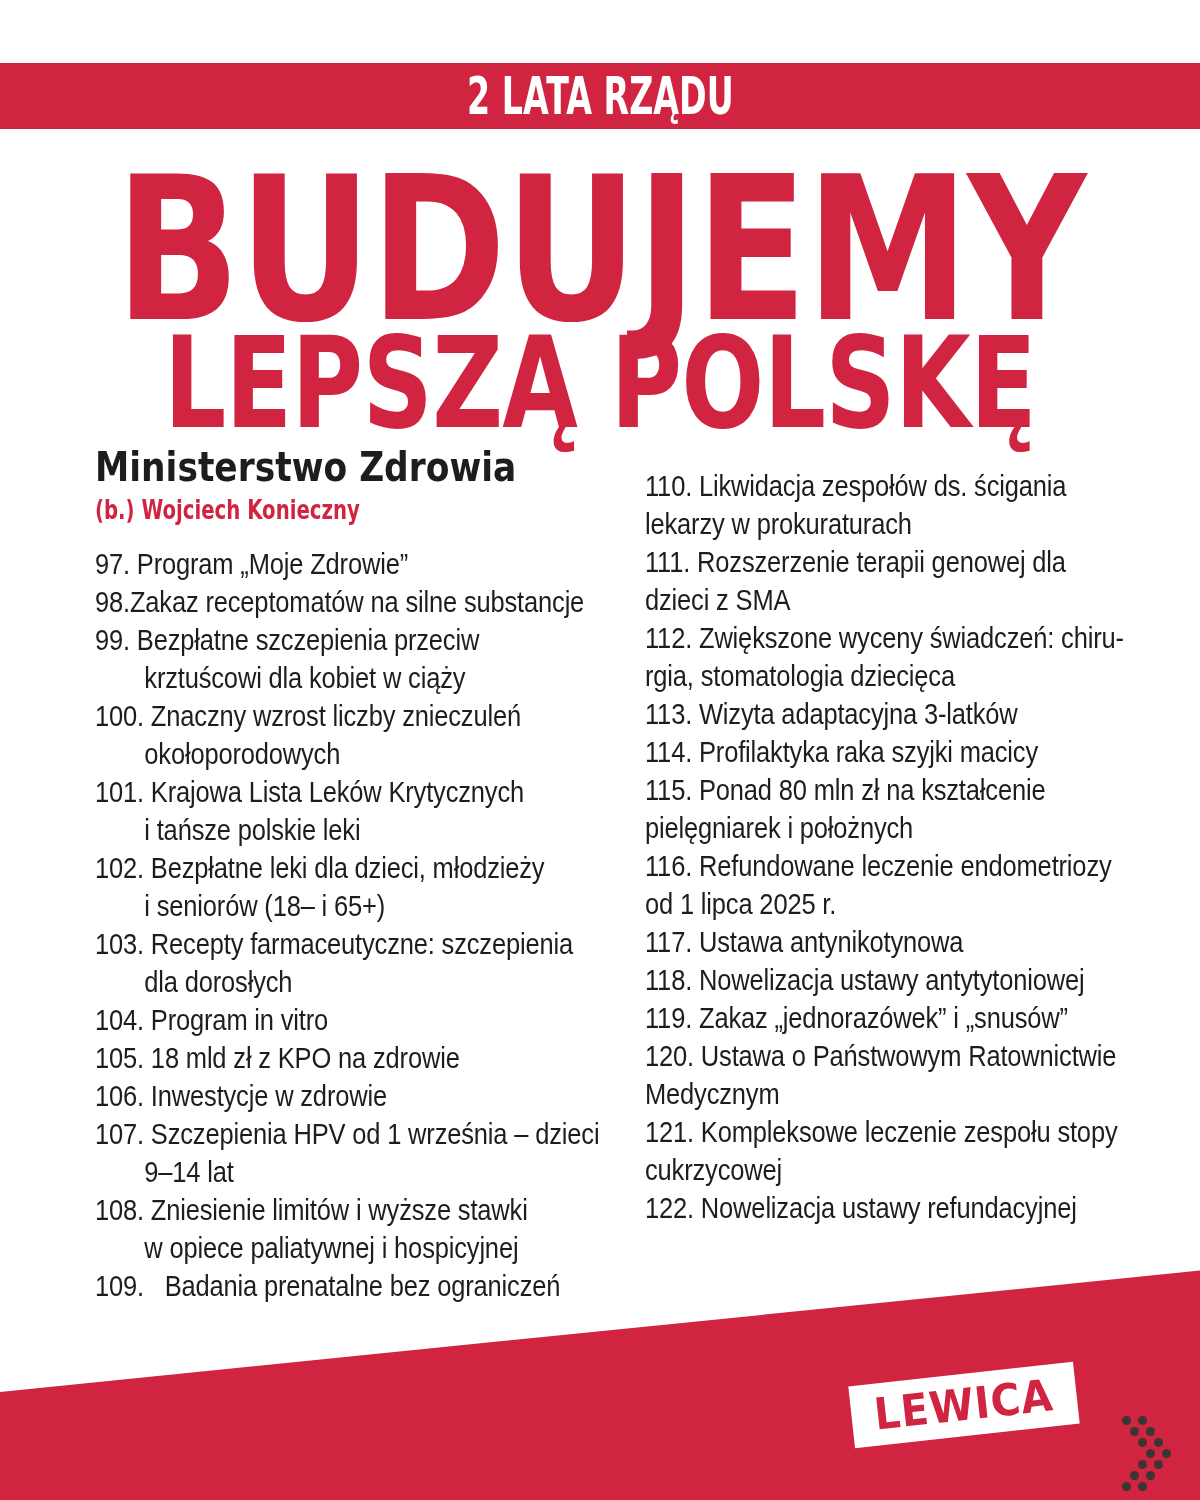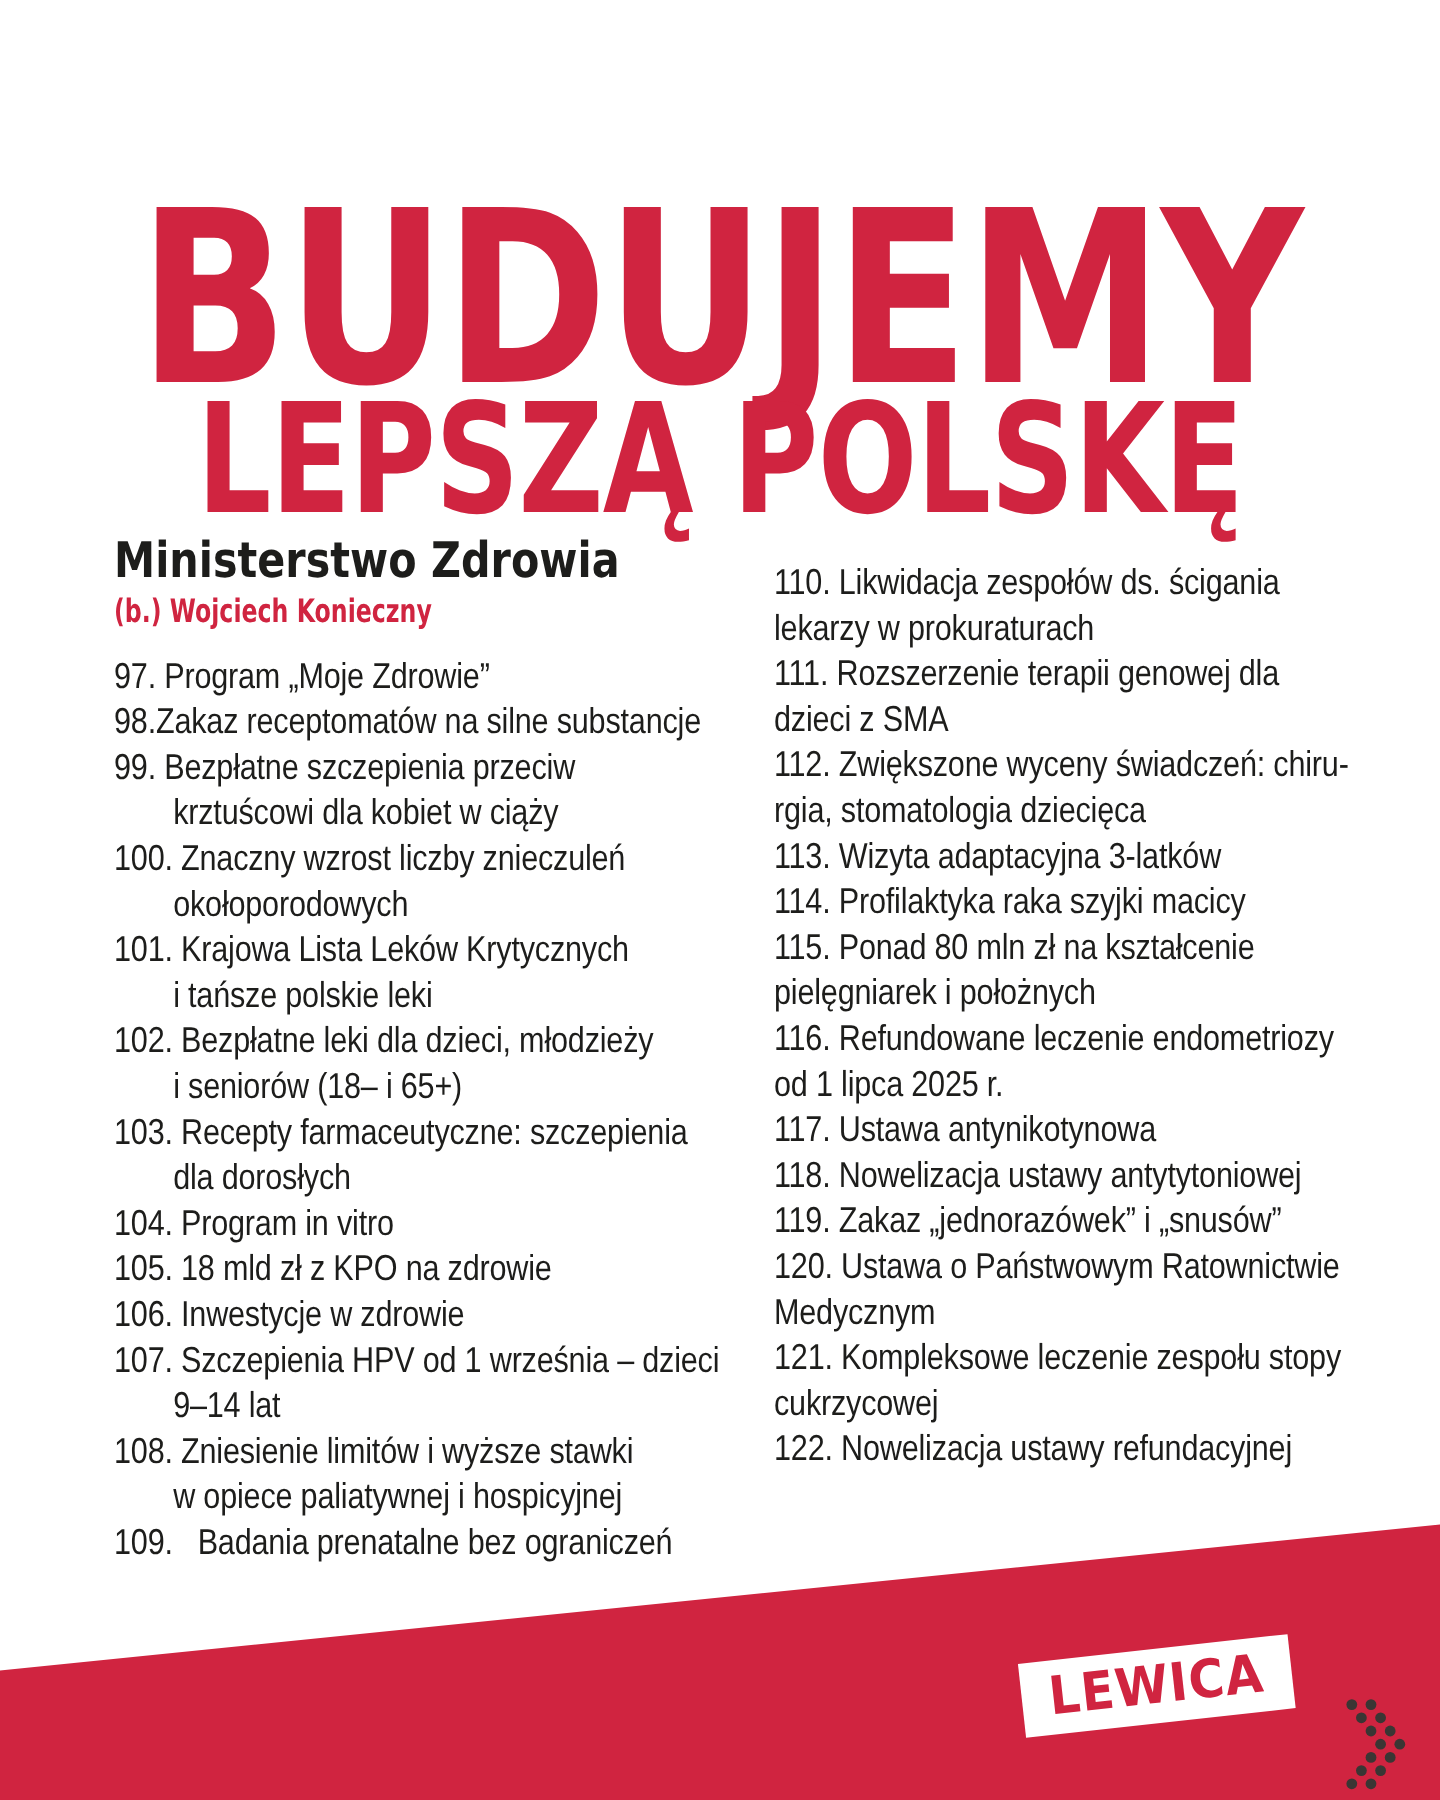--- a/index.html
+++ b/index.html
@@ -66,20 +66,23 @@
     white-space:nowrap;
   }
   .dots-arrow{position:absolute;left:1122px;top:1416px;width:60px;height:80px;}
   .dots-arrow .dot{position:absolute;width:9px;height:9px;border-radius:50%;background:#3a3634;}
 </style>
 </head>
 <body>
 
 <div class="poster">
 
+  <div class="banner">
+    <div class="banner-text">2 LATA RZĄDU</div>
+  </div>
 
   <div class="title1">BUDUJEMY</div>
   <div class="title2">LEPSZĄ POLSKĘ</div>
 
   <div class="ministry">Ministerstwo Zdrowia</div>
   <div class="minister">(b.) Wojciech Konieczny</div>
 
   <div class="col col-left">
       <div class="line">97. Program „Moje Zdrowie”</div>
       <div class="line">98.Zakaz receptomatów na silne substancje</div>

